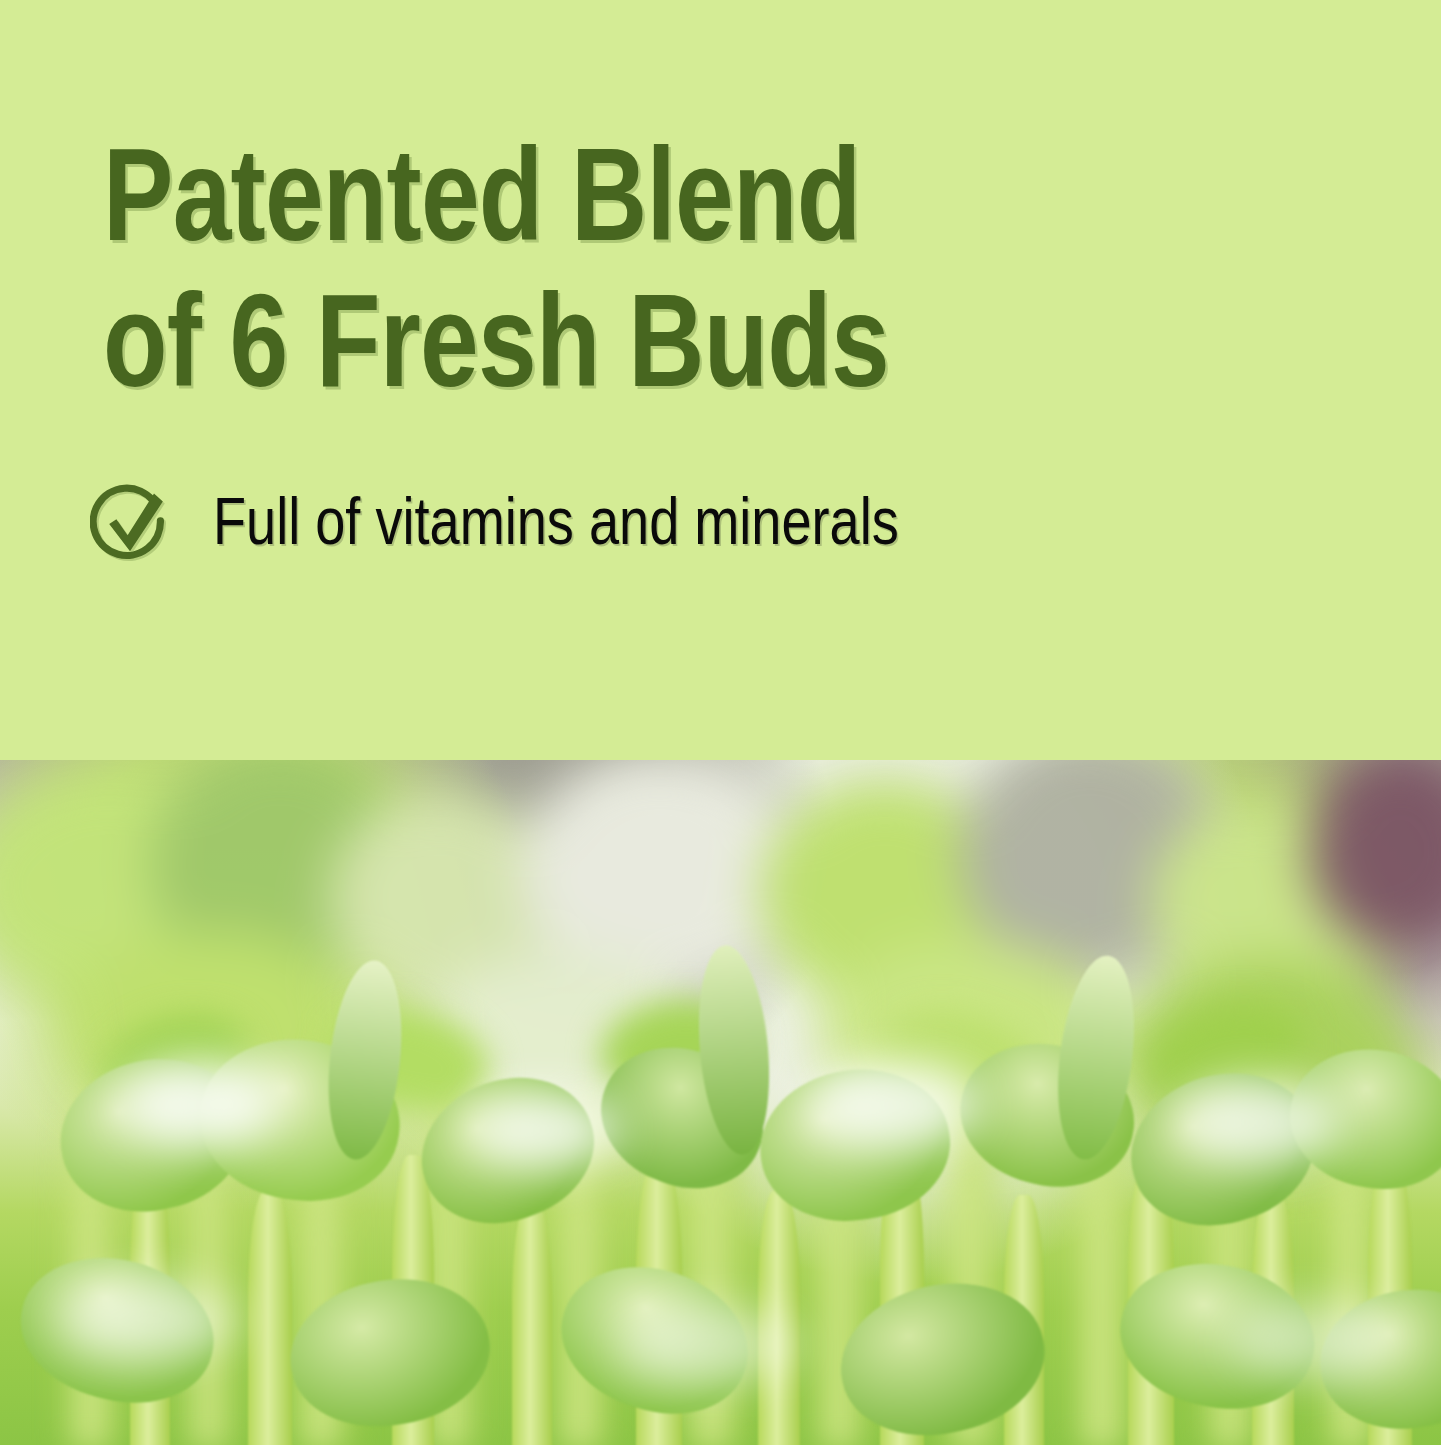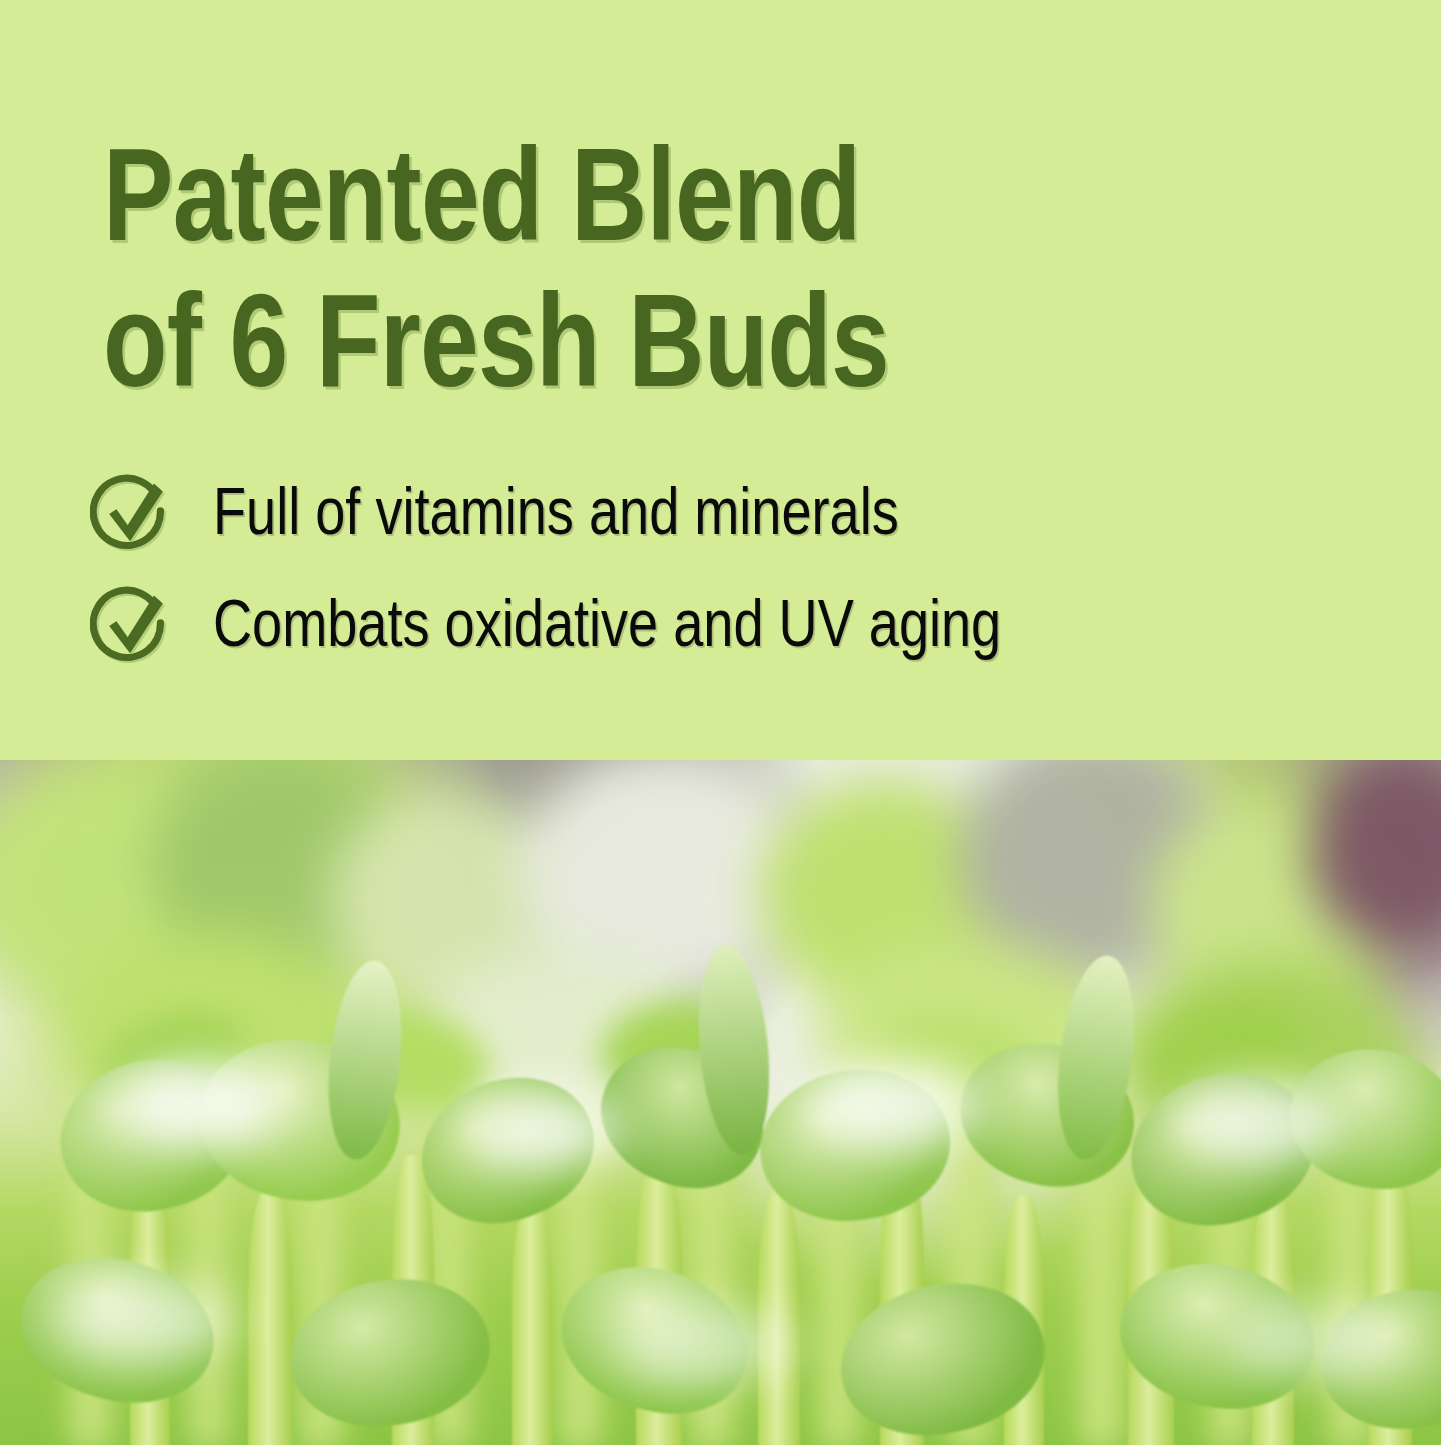--- a/index.html
+++ b/index.html
@@ -23,21 +23,21 @@
     line-height:146px;
     letter-spacing:-1px;
     transform:scaleX(.8);
     transform-origin:left top;
     white-space:pre-line;
     text-shadow:3px 3px 0 rgba(80,110,40,.28);
   }
 
   
   #bullets{position:absolute;left:90px;top:468px;width:1300px;}
-  .bullet{position:relative;height:112px;}
+  .bullet{position:relative;height:112px;margin-top:10px;}
   .check-wrap{
     position:absolute;left:0;top:6px;width:80px;height:80px;
   }
   .check-wrap svg{display:block;width:80px;height:80px;
     filter:drop-shadow(2px 2px 0 rgba(80,110,40,.25));}
   .bullet-text{
     position:absolute;left:123px;top:0;
     color:#0a0a0a;
     font-size:66px;
     line-height:86px;
@@ -93,29 +93,20 @@
       <div class="bullet">
         <span class="check-wrap">
           <svg viewBox="0 0 100 100" aria-hidden="true">
             <path d="M78 20 A42 42 0 1 0 88 46" fill="none" stroke="#4c6b22" stroke-width="9" stroke-linecap="round"></path>
             <path d="M24 50 L33 44 L47 64 L80 12 L91 22 L50 84 Z" fill="#4c6b22"></path>
           </svg>
         </span>
         <span class="bullet-text">Full of vitamins and minerals</span>
       </div>
 
-      <div class="bullet">
-        <span class="check-wrap">
-          <svg viewBox="0 0 100 100" aria-hidden="true">
-            <path d="M78 20 A42 42 0 1 0 88 46" fill="none" stroke="#4c6b22" stroke-width="9" stroke-linecap="round"></path>
-            <path d="M24 50 L33 44 L47 64 L80 12 L91 22 L50 84 Z" fill="#4c6b22"></path>
-          </svg>
-        </span>
-        <span class="bullet-text">Combats oxidative and UV aging</span>
-      </div>
 
     </div>
   </div>
 
   <div id="photo">
 
     <div class="layer bg-wash"></div>
 
     <div class="layer bokeh">
       <i style="left:-40px;top:10px;width:300px;height:230px;background:#c3e47a;"></i>

